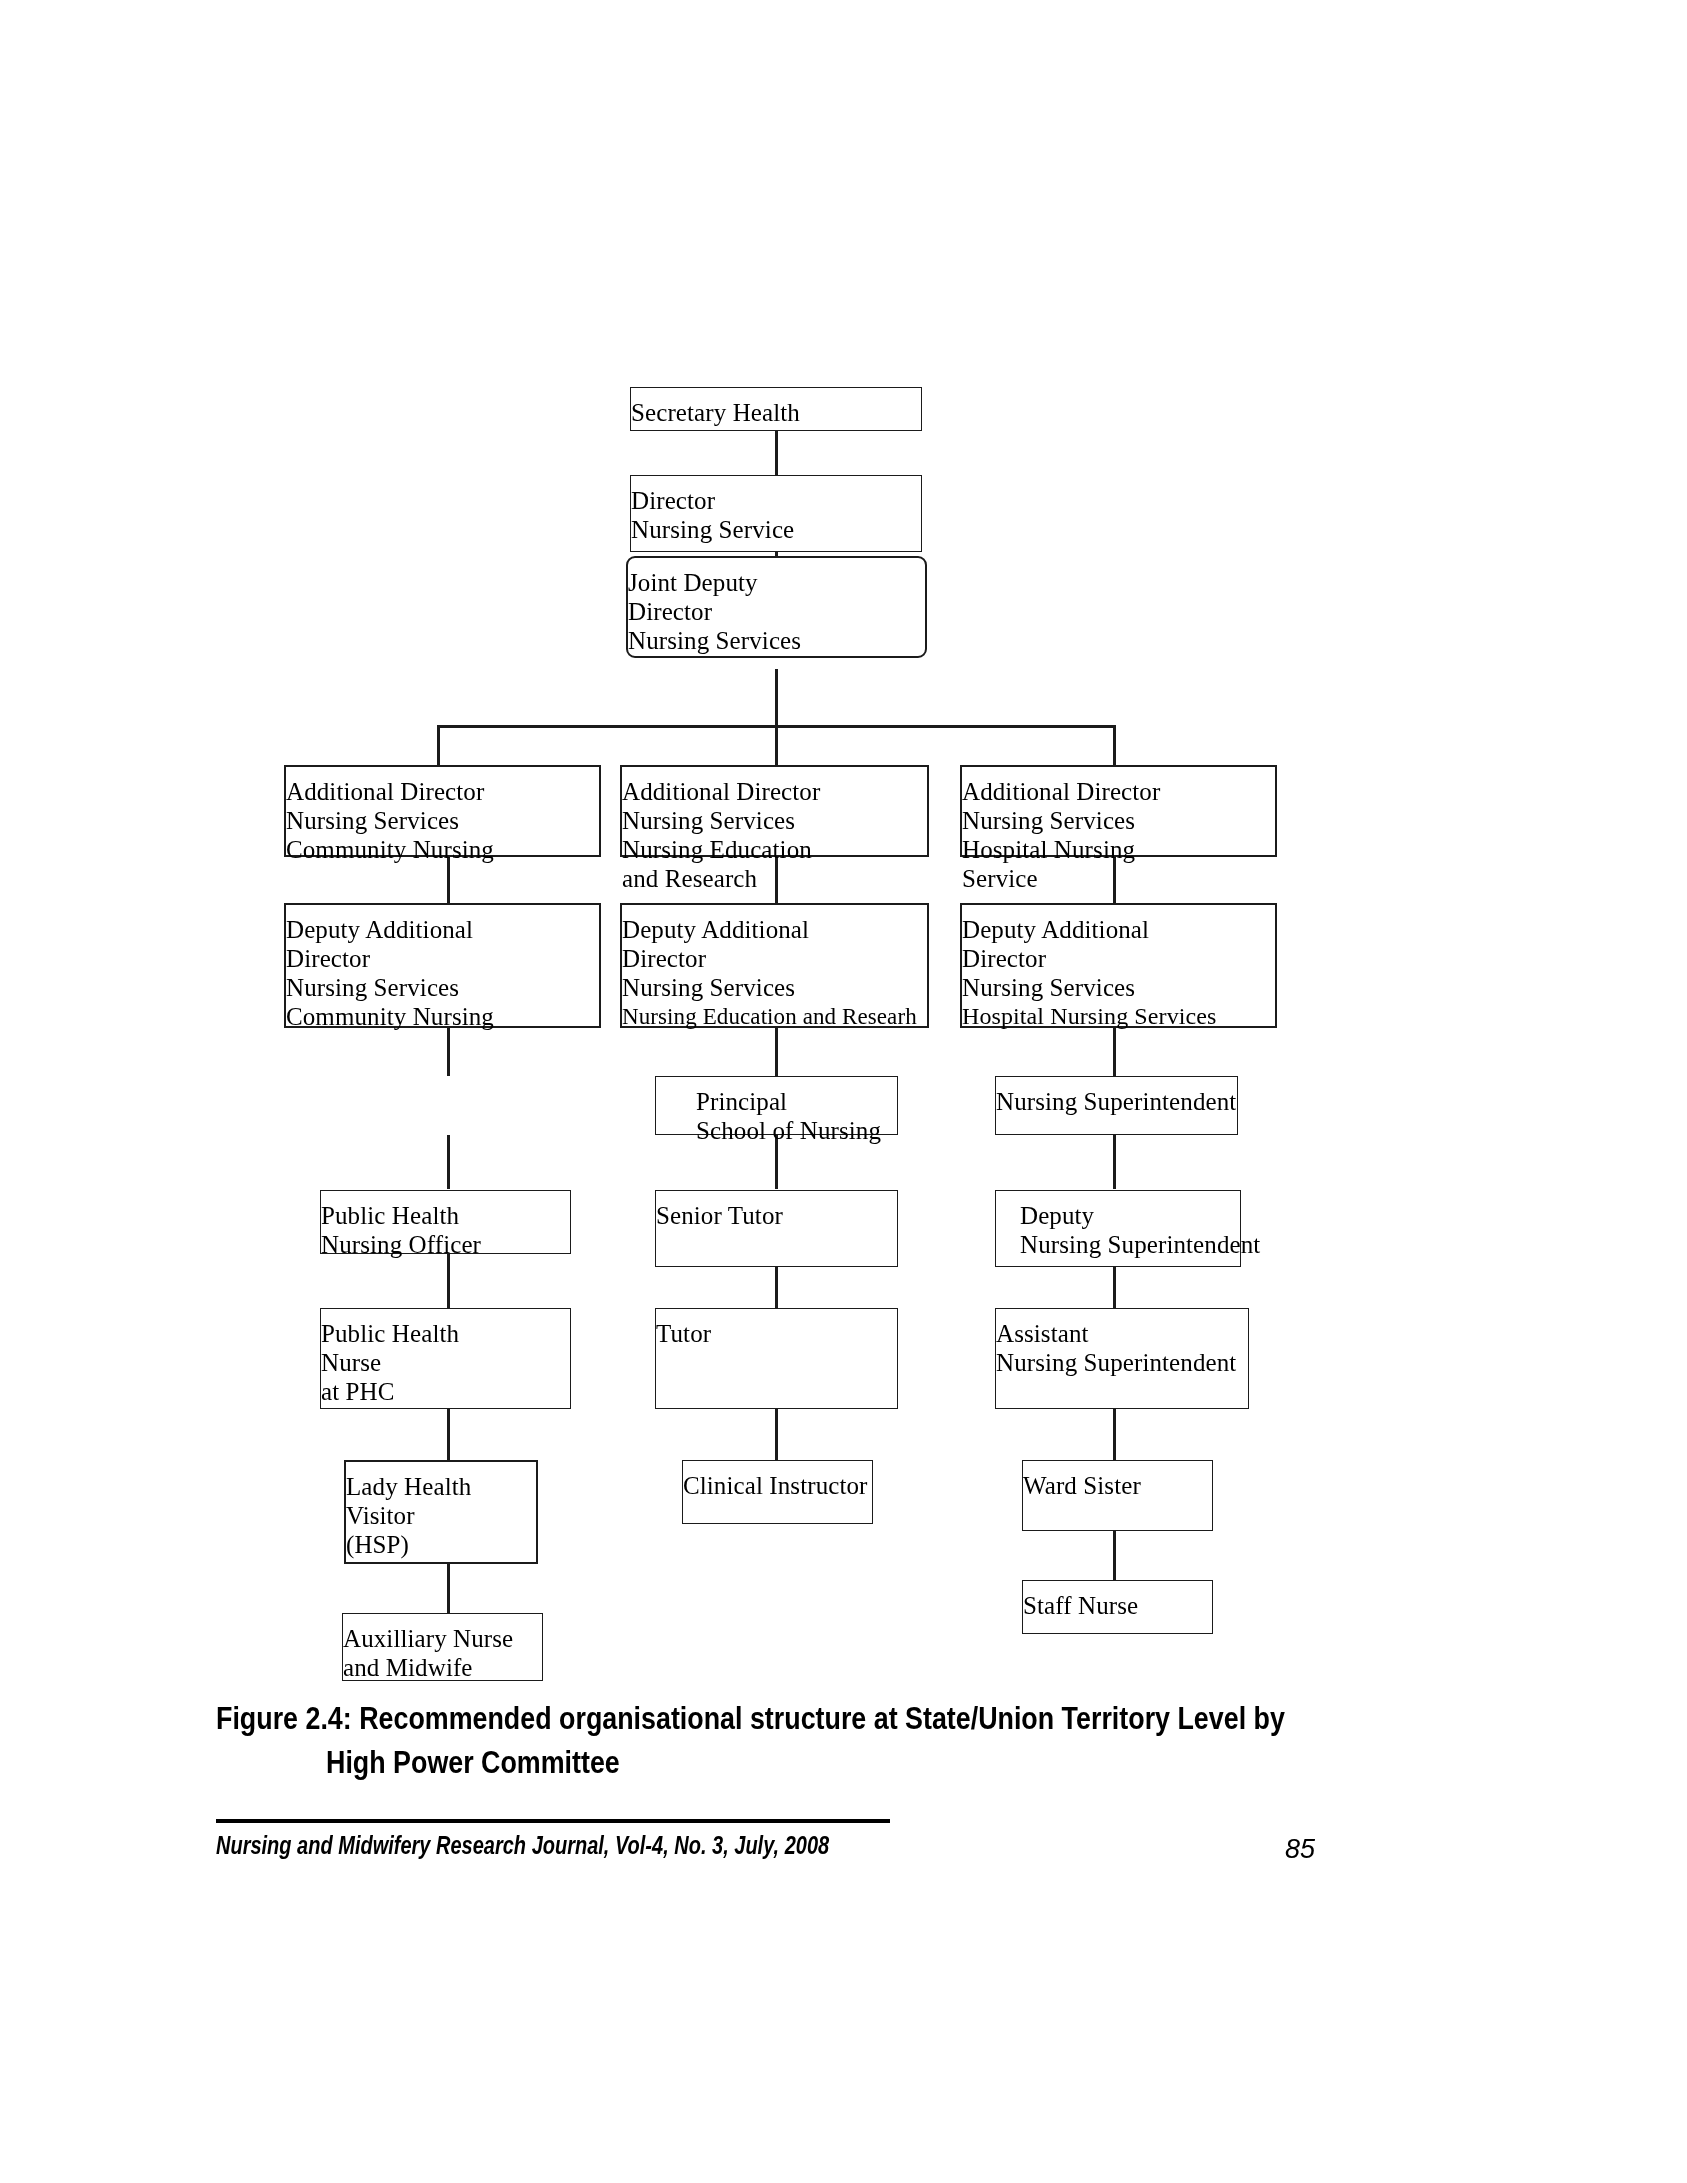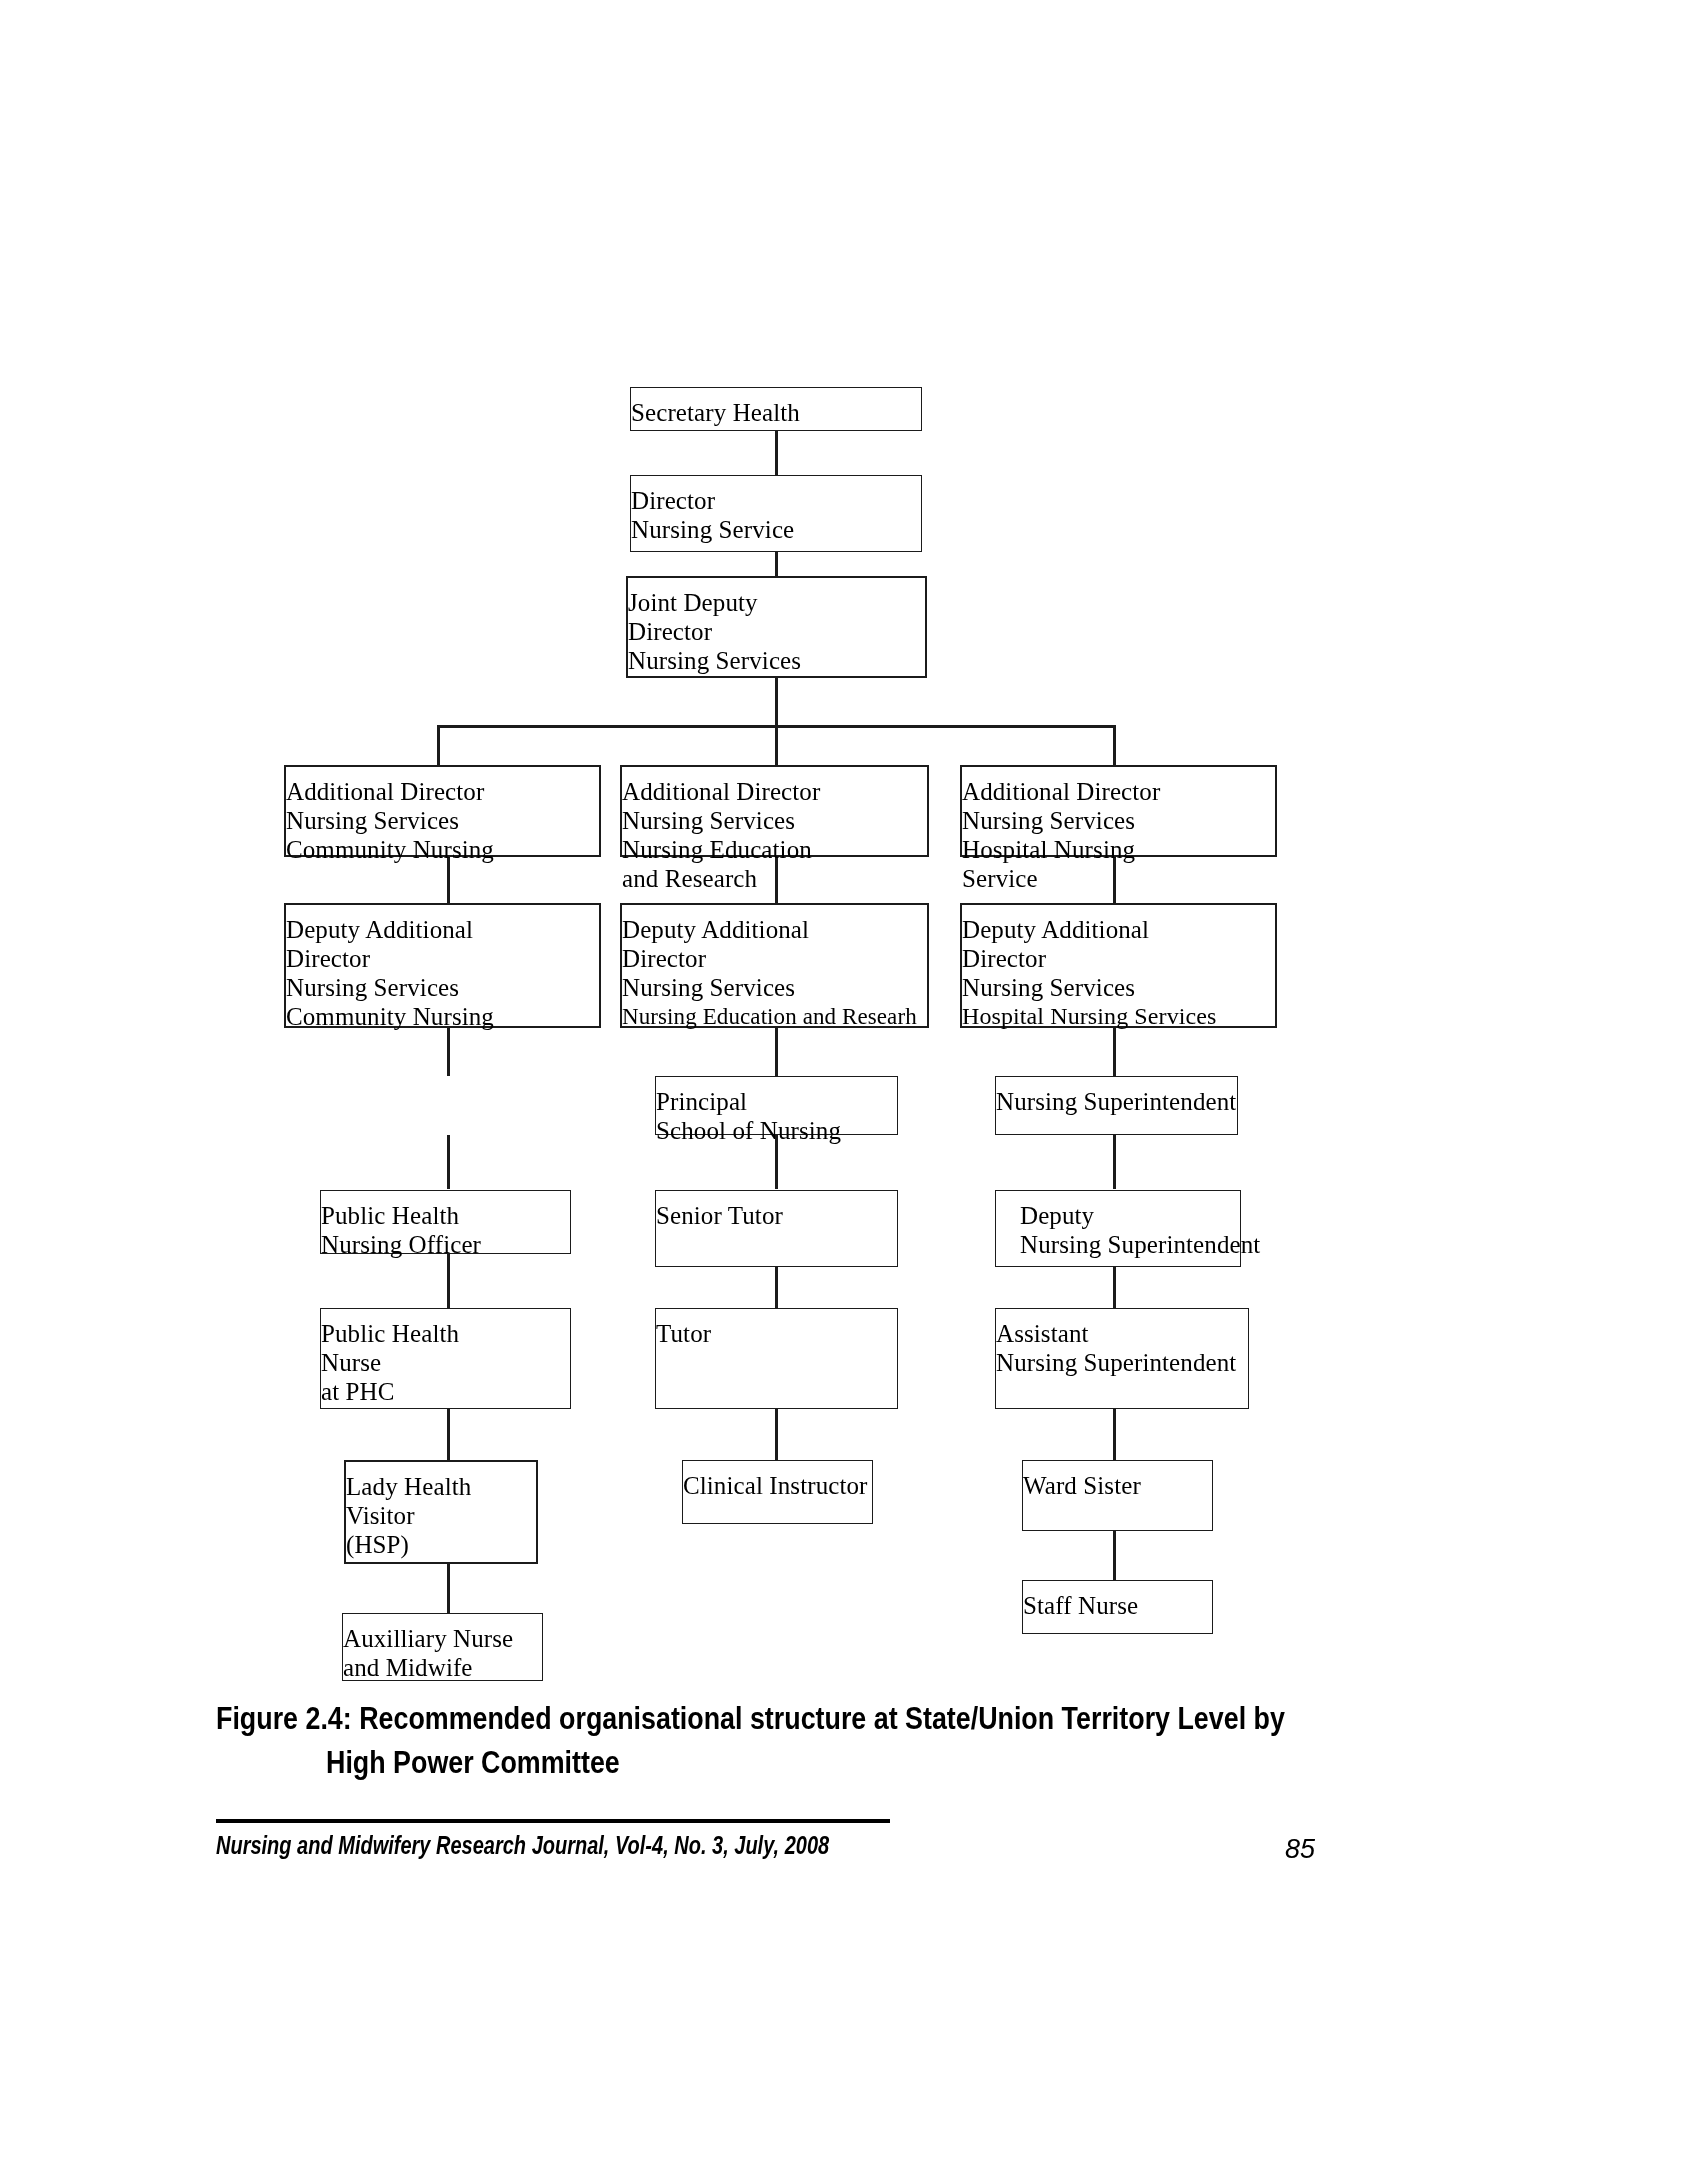--- a/index.html
+++ b/index.html
@@ -69,21 +69,21 @@
 
   <div class="node thin" style="left:630px;top:387px;width:292px;height:44px;">
     <span class="ln">Secretary Health</span>
   </div>
 
   <div class="node thin" style="left:630px;top:475px;width:292px;height:77px;">
     <span class="ln">Director</span>
     <span class="ln">Nursing Service</span>
   </div>
 
-  <div class="node" style="left:626px;top:576px;width:301px;height:102px;">
+  <div class="node" style="left:626px;top:556px;width:301px;height:102px;border-radius:9px;">
     <span class="ln">Joint Deputy</span>
     <span class="ln">Director</span>
     <span class="ln">Nursing Services</span>
   </div>
 
   <div class="node" style="left:284px;top:765px;width:317px;height:92px;">
     <span class="ln">Additional Director</span>
     <span class="ln">Nursing Services</span>
     <span class="ln">Community Nursing</span>
   </div>
@@ -139,21 +139,21 @@
     <span class="ln">Lady Health</span>
     <span class="ln">Visitor</span>
     <span class="ln">(HSP)</span>
   </div>
 
   <div class="node thin" style="left:342px;top:1613px;width:201px;height:68px;">
     <span class="ln">Auxilliary Nurse</span>
     <span class="ln">and Midwife</span>
   </div>
 
-  <div class="node thin" style="left:655px;top:1076px;width:243px;height:59px;">
+  <div class="node thin" style="left:655px;top:1076px;width:243px;height:59px;padding-left:40px;">
     <span class="ln">Principal</span>
     <span class="ln">School of Nursing</span>
   </div>
 
   <div class="node thin" style="left:655px;top:1308px;width:243px;height:101px;">
     <span class="ln">Tutor</span>
   </div>
 
   <div class="node thin" style="left:655px;top:1190px;width:243px;height:77px;">
     <span class="ln">Senior Tutor</span>

